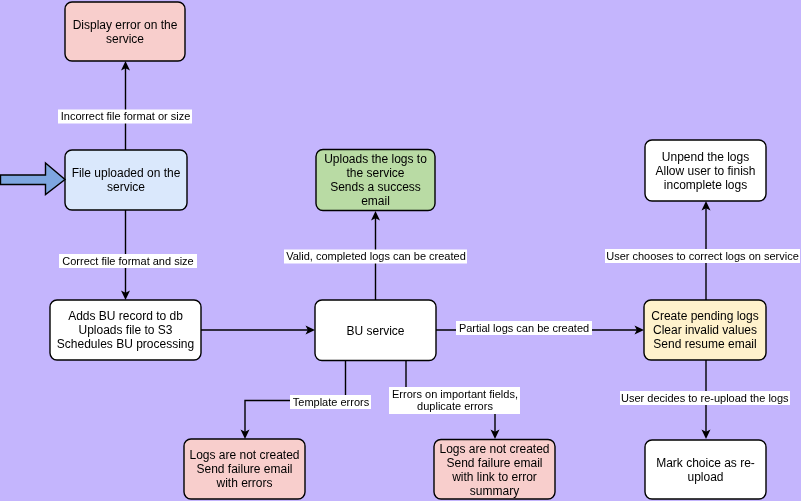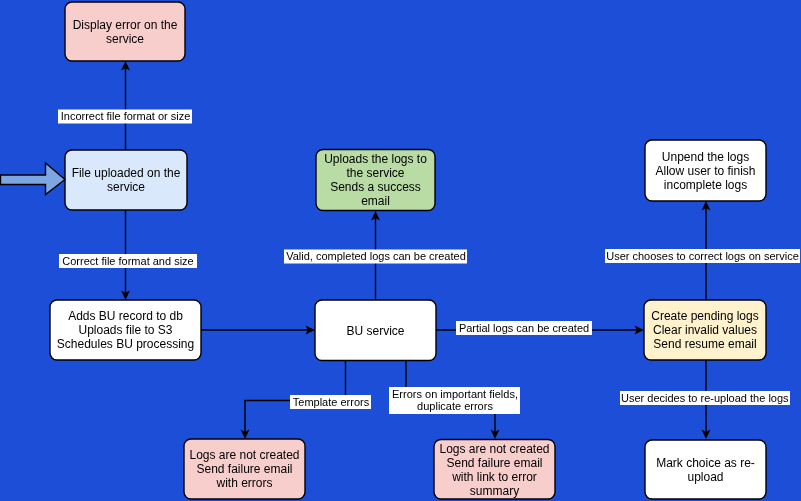--- a/index.html
+++ b/index.html
@@ -1,16 +1,16 @@
 <!DOCTYPE html>
 <html><head>
 <meta charset="utf-8">
 <style>
 html,body{margin:0;padding:0;background:#ffffff;}
-#wrap{width:801px;height:501px;position:relative;overflow:hidden;background:#1d4ed8;}
+#wrap{width:801px;height:501px;position:relative;overflow:hidden;background:#c4b5fd;}
 svg{display:block;}
 text{font-family:"Liberation Sans",sans-serif;fill:#000000;}
 .bt{font-size:12px;}
 .lt{font-size:11px;}
 </style>
 </head>
 <body>
 <div id="wrap">
 <svg width="801" height="501" viewBox="0 0 801 501">
 

